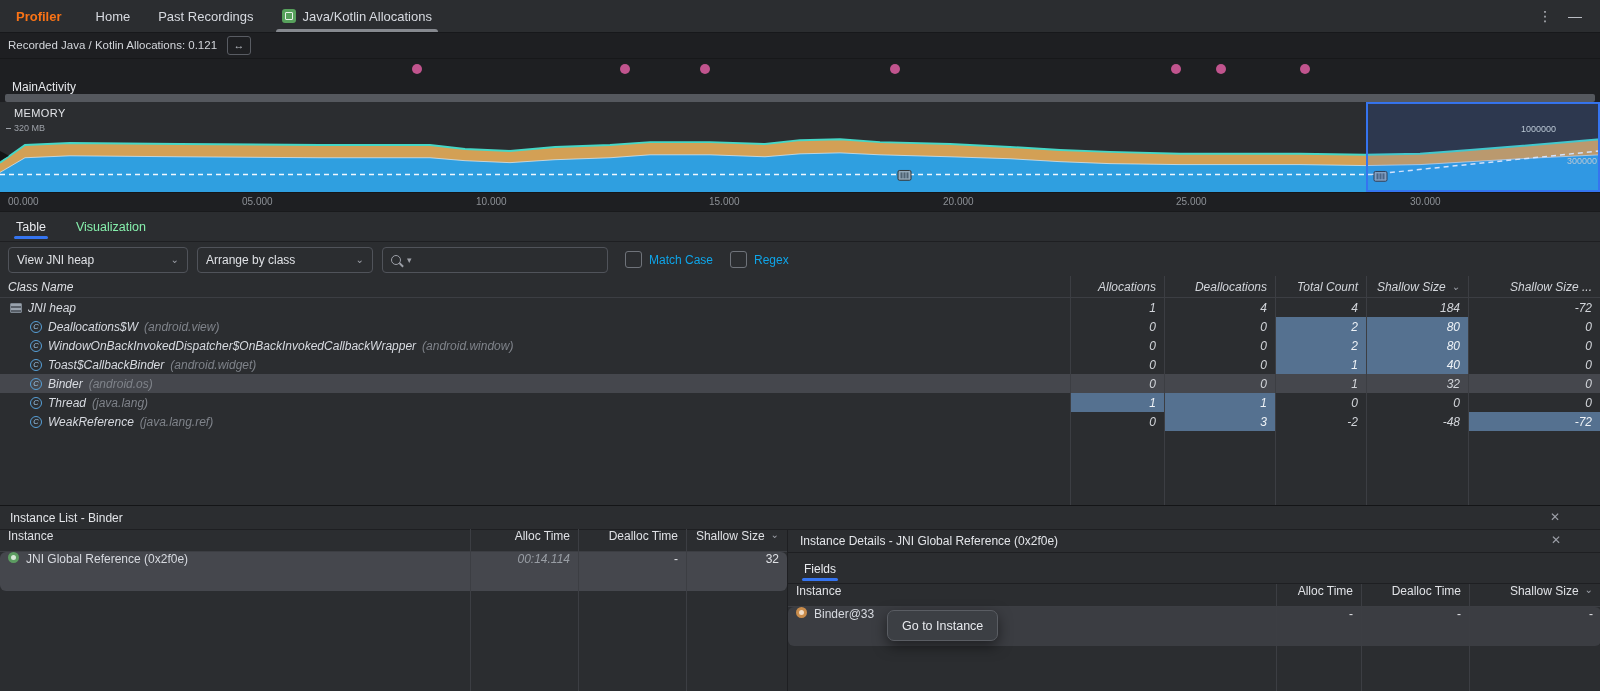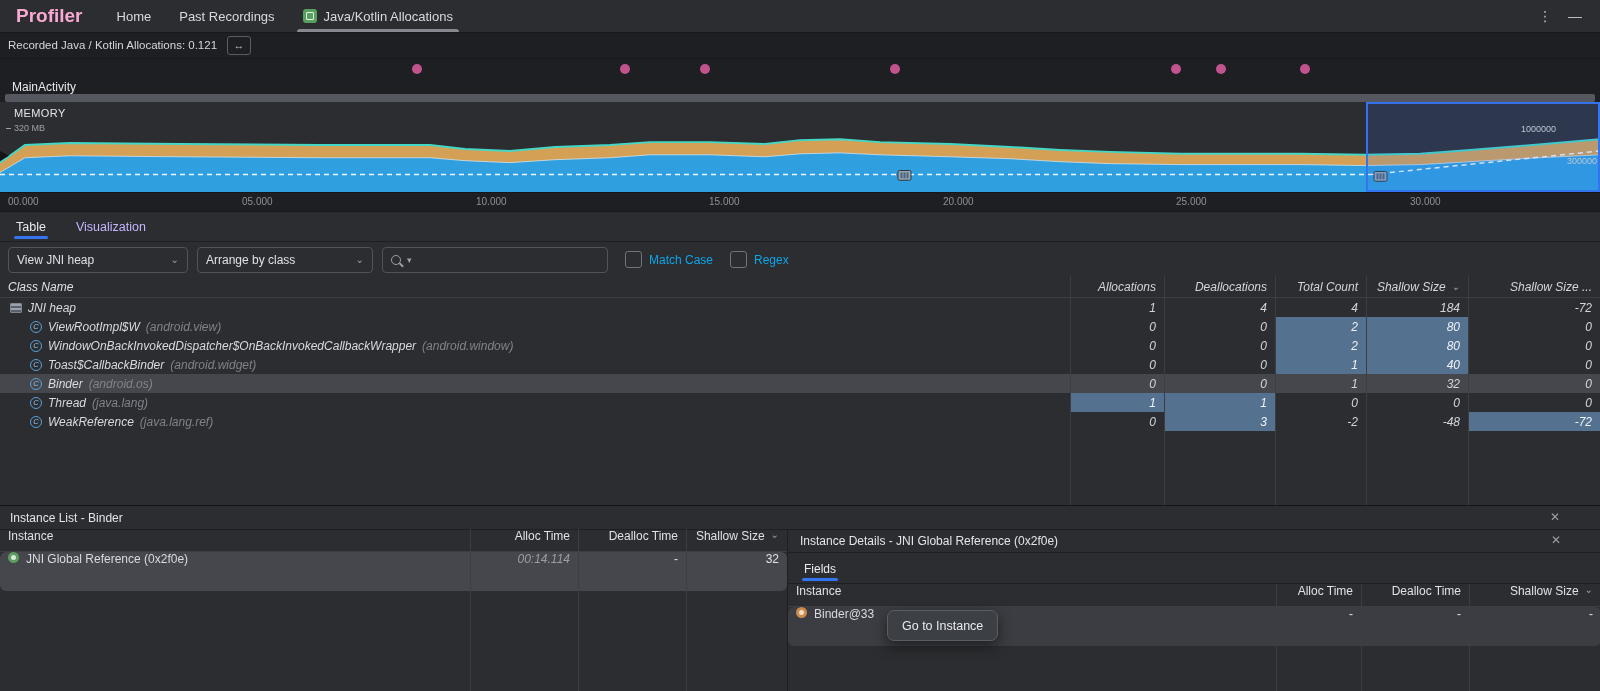--- a/index.html
+++ b/index.html
@@ -1,21 +1,21 @@
 <!DOCTYPE html>
 <html><head>
 <meta charset="utf-8">
 <style>
   html,body{margin:0;padding:0;background:#1e1f22;}
   body{width:1600px;height:691px;font-family:"Liberation Sans",sans-serif;font-size:12px;color:#dfe1e5;overflow:hidden;}
   .app{position:relative;width:1600px;height:691px;background:#1e1f22;}
 
   
   .titlebar{position:absolute;top:0;left:0;right:0;height:32px;background:#2b2d30;display:flex;align-items:stretch;border-bottom:1px solid #17181b;z-index:5;}
-  .app-title{display:flex;align-items:center;padding:0 20px 0 16px;font-weight:bold;font-size:19px;color:#f9a8d4;}
+  .app-title{display:flex;align-items:center;padding:0 20px 0 16px;font-weight:bold;font-size:13px;color:#f97316;}
   .tb-tab{display:flex;align-items:center;gap:7px;padding:0 14px;font-size:13px;color:#d7dae0;position:relative;cursor:default;}
   .tb-tab.active::after{content:"";position:absolute;left:8px;right:8px;bottom:0;height:3px;background:#86898f;border-radius:3px 3px 0 0;}
   .alloc-tab-icon{width:14px;height:14px;border-radius:3px;background:#57a15c;position:relative;}
   .alloc-tab-icon::after{content:"";position:absolute;inset:3px;border:1.5px solid #eaf4eb;border-radius:1px;}
   .tb-right{margin-left:auto;display:flex;align-items:center;gap:16px;padding-right:18px;color:#b9bcc3;}
   .tb-ic{font-size:14px;cursor:default;}
 
   
   .session-bar{position:absolute;top:32px;left:0;right:0;height:26px;display:flex;align-items:center;gap:10px;padding:0 8px;color:#d3d6db;font-size:11.5px;background:#1e1f22;border-bottom:1px solid #17181a;}
   .fit-box{display:flex;align-items:center;justify-content:center;width:22px;height:17px;border:1px solid #595c63;border-radius:3px;color:#b9bdc4;font-size:11px;}
@@ -35,21 +35,21 @@
   .mem-axis{position:absolute;top:21px;left:6px;font-size:9px;color:#9da1a8;z-index:2;display:flex;align-items:center;gap:3px;}
   .mem-axis::before{content:"";width:5px;height:1px;background:#9da1a8;}
   .sel-label{fill:#bac7d4;font-size:9px;font-family:"Liberation Sans",sans-serif;}
 
   
   .timeline{position:absolute;top:192px;left:0;right:0;height:19px;background:#1e1f22;border-top:1px solid #151618;}
   .tick{position:absolute;top:3px;font-size:10px;color:#8d9197;}
 
   
   .view-tabs{position:absolute;top:211px;left:0;right:0;height:30px;background:#2b2d30;display:flex;align-items:flex-end;padding:0 14px;gap:26px;border-top:1px solid #191a1c;}
-  .vtab{padding:5px 2px 8px;position:relative;color:#c4b5fd;font-size:12.5px;cursor:default;}
+  .vtab{padding:5px 2px 8px;position:relative;color:#86efac;font-size:12.5px;cursor:default;}
   .vtab.active{color:#e8eaee;}
   .vtab.active::after{content:"";position:absolute;left:0;right:0;bottom:3px;height:3px;background:#3574f0;border-radius:2px;}
 
   
   .toolbar{position:absolute;top:241px;left:0;right:0;height:35px;background:#2b2d30;border-top:1px solid #1e1f22;display:flex;align-items:center;padding:0 8px;gap:9px;}
   .select{height:24px;border:1px solid #50535a;border-radius:4px;background:#2b2d30;display:flex;align-items:center;justify-content:space-between;padding:0 8px;color:#dfe1e5;cursor:default;}
   .select .chev,.sort{color:#9da0a8;font-size:10px;margin-left:6px;}
   .sel-heap{width:162px;}
   .sel-arrange{width:158px;}
   .searchbox{width:208px;height:24px;border:1px solid #50535a;border-radius:4px;display:flex;align-items:center;padding:0 8px;}
@@ -253,21 +253,21 @@
       <div class="c num">1</div>
       <div class="c num">4</div>
       <div class="c num">4</div>
       <div class="c num">184</div>
       <div class="c num">-72</div>
     </div>
 
     <div class="atr row">
       <div class="c name d1">
           <span class="class-icon"></span>
-          <span class="nm">ViewRootImpl$W</span>
+          <span class="nm">Deallocations$W</span>
           <span class="pkg">(android.view)</span>
         </div>
       <div class="c num">0</div>
       <div class="c num">0</div>
       <div class="c num hl">2</div>
       <div class="c num hl">80</div>
       <div class="c num">0</div>
     </div>
 
     <div class="atr row">

